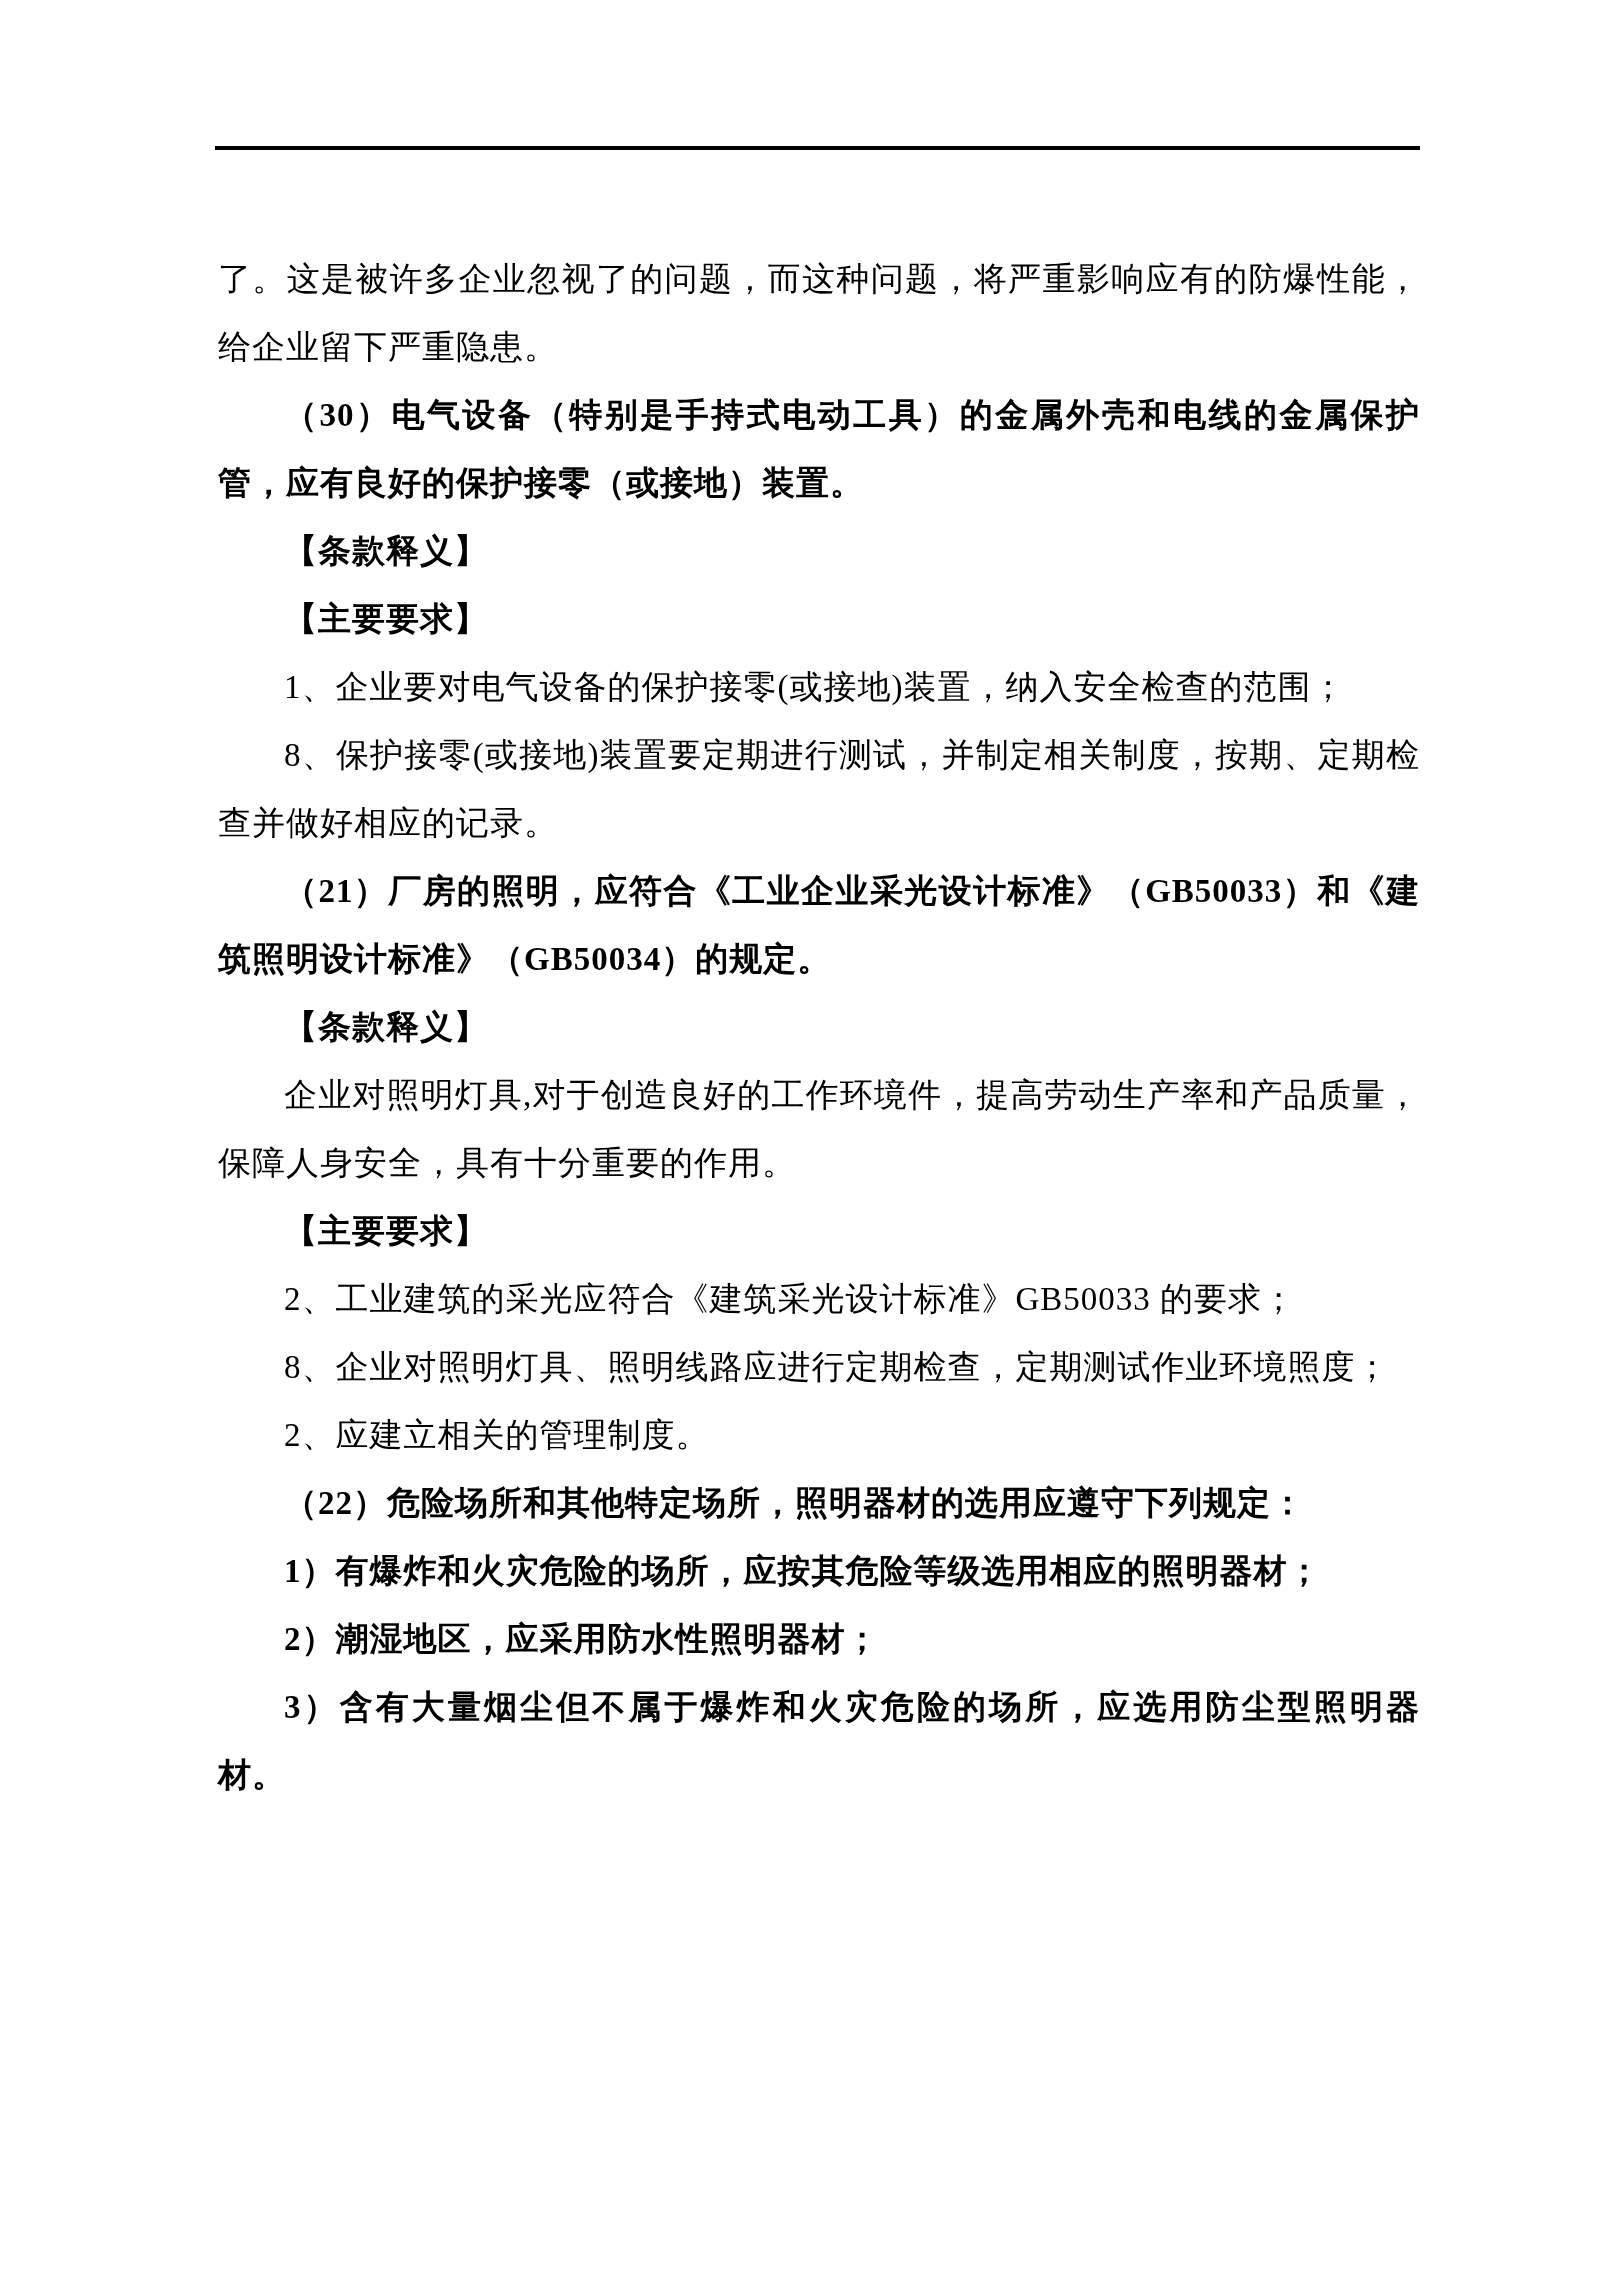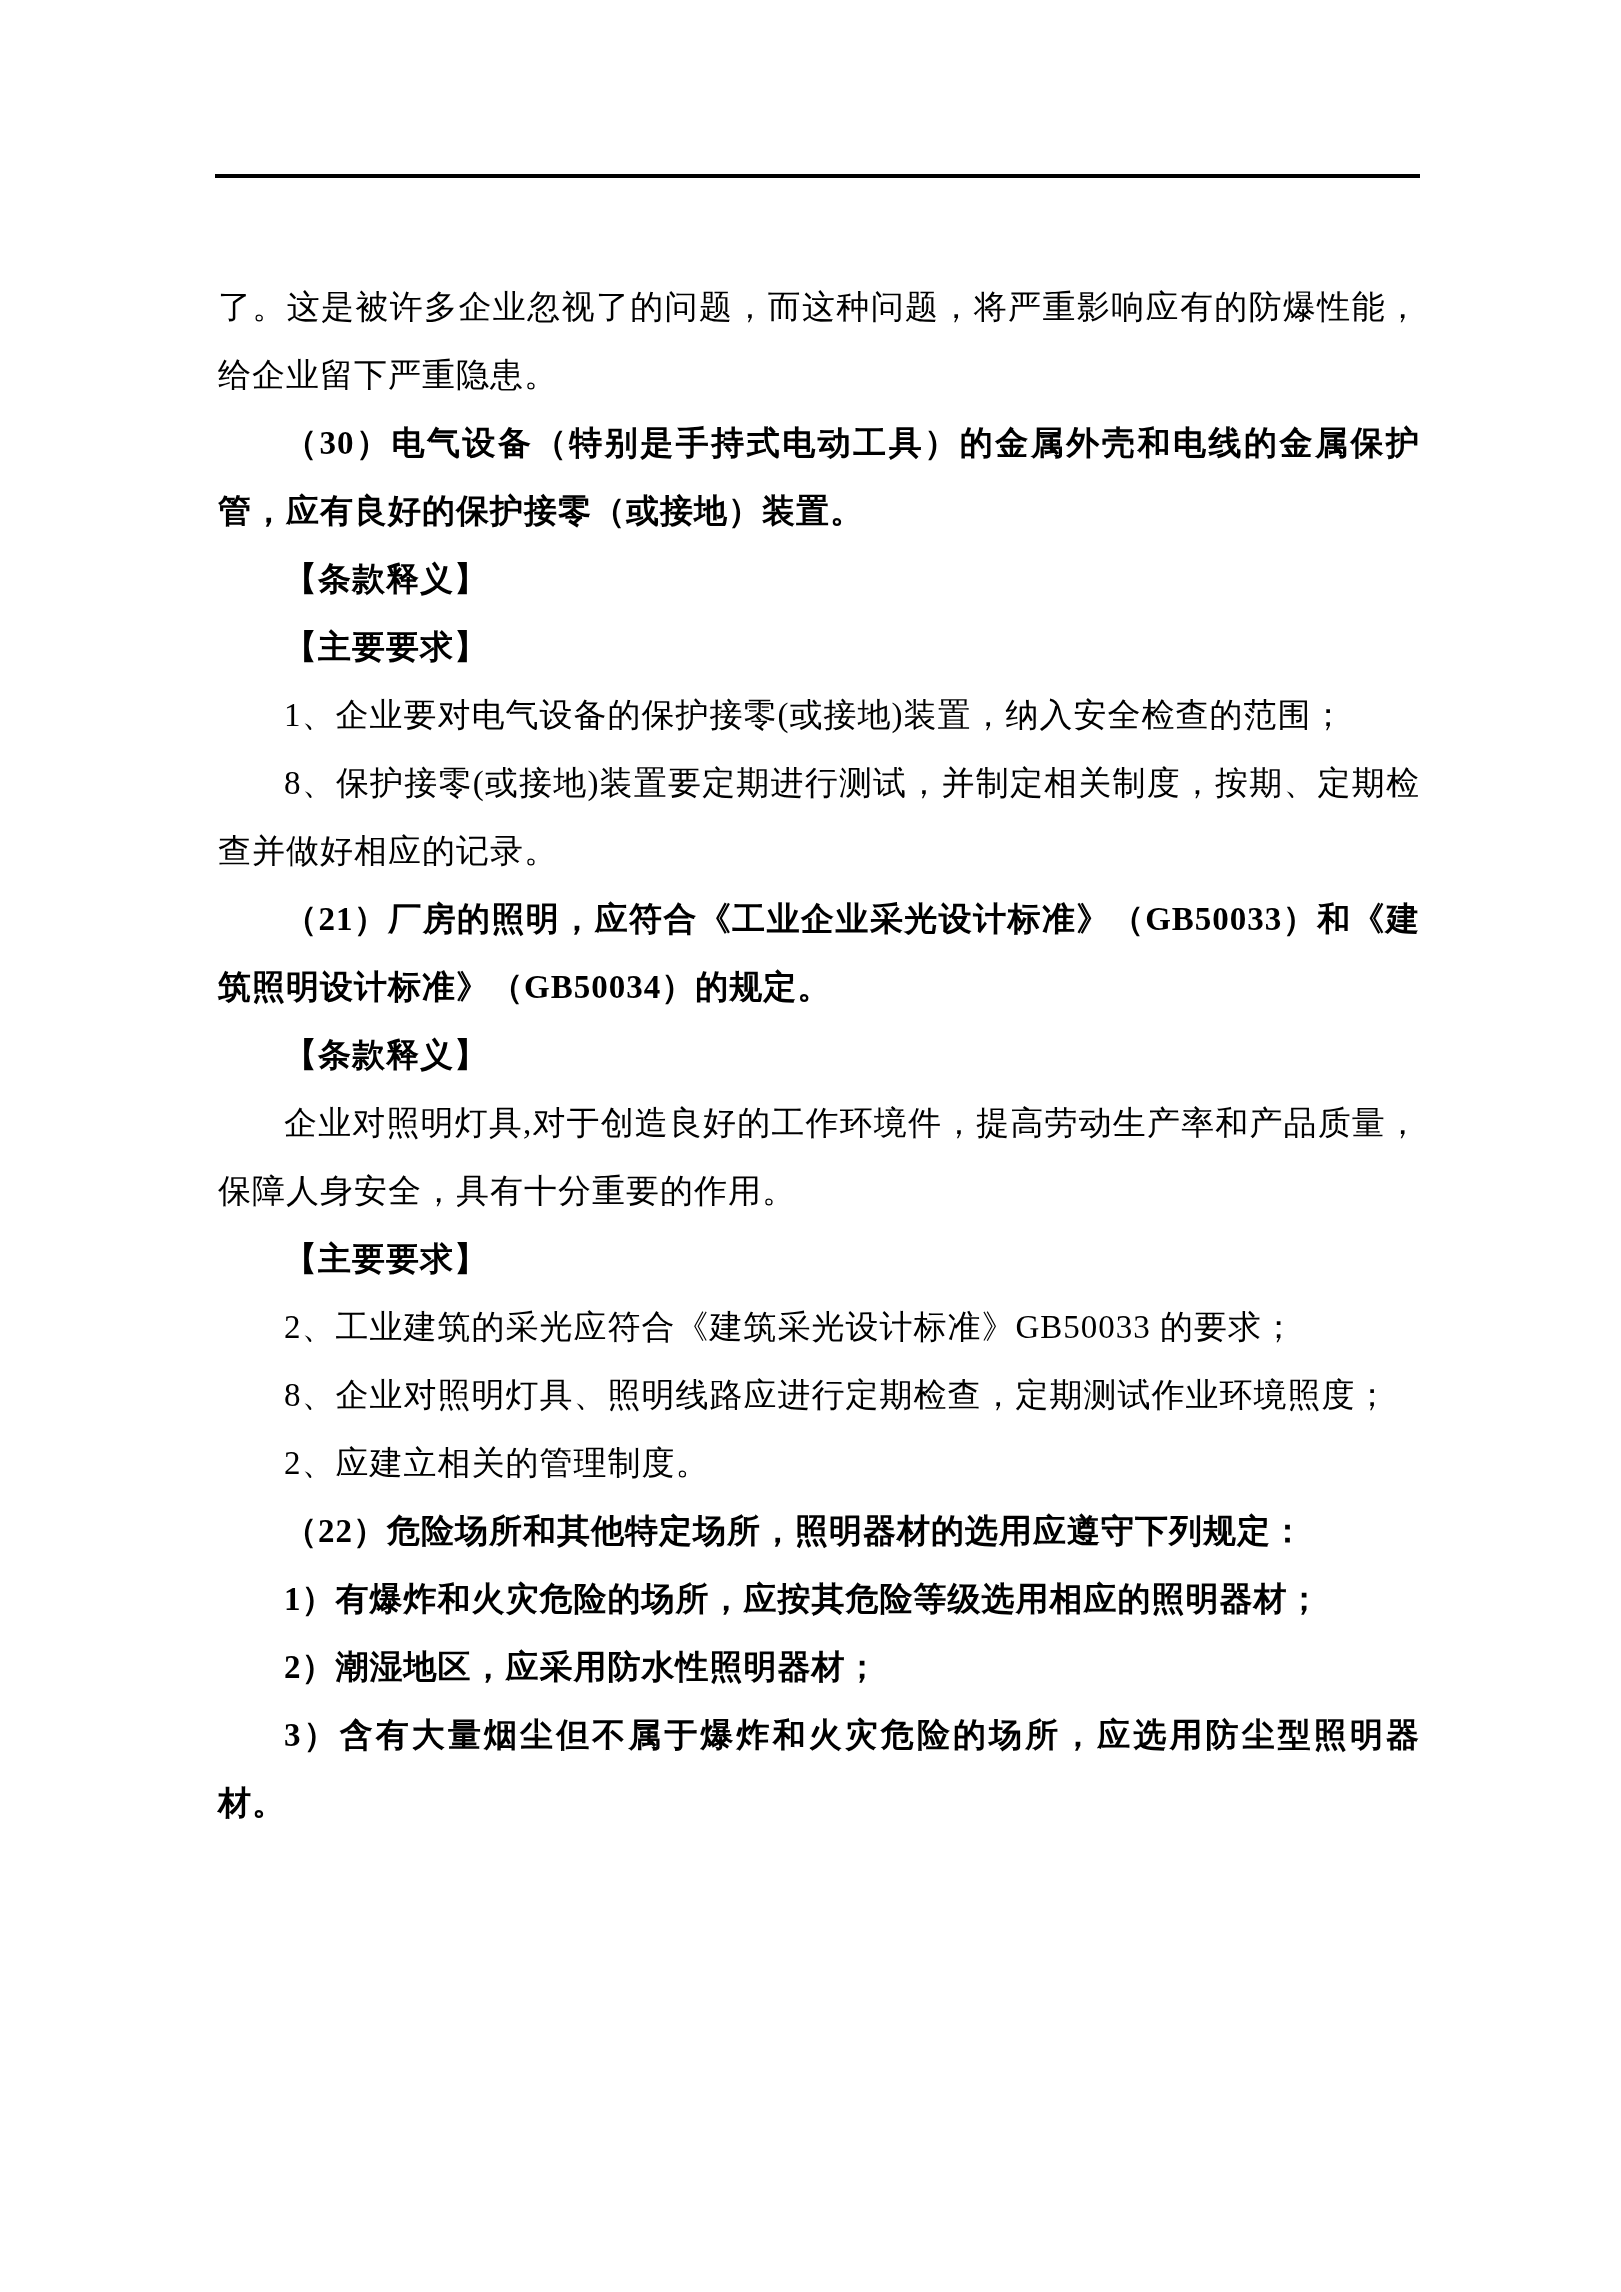--- a/index.html
+++ b/index.html
@@ -8,21 +8,20 @@
     background: #ffffff;
   }
   .page {
     position: relative;
     width: 1621px;
     height: 1814px;
     background: #ffffff;
     color: #000000;
     font-family: "Liberation Serif", "DejaVu Serif", serif;
     overflow: hidden;
-    margin-top: 28px;
   }
   .header-rule {
     position: absolute;
     left: 215px;
     top: 146px;
     width: 1205px;
     height: 3.9px;
     background: #000000;
   }
   .content {

